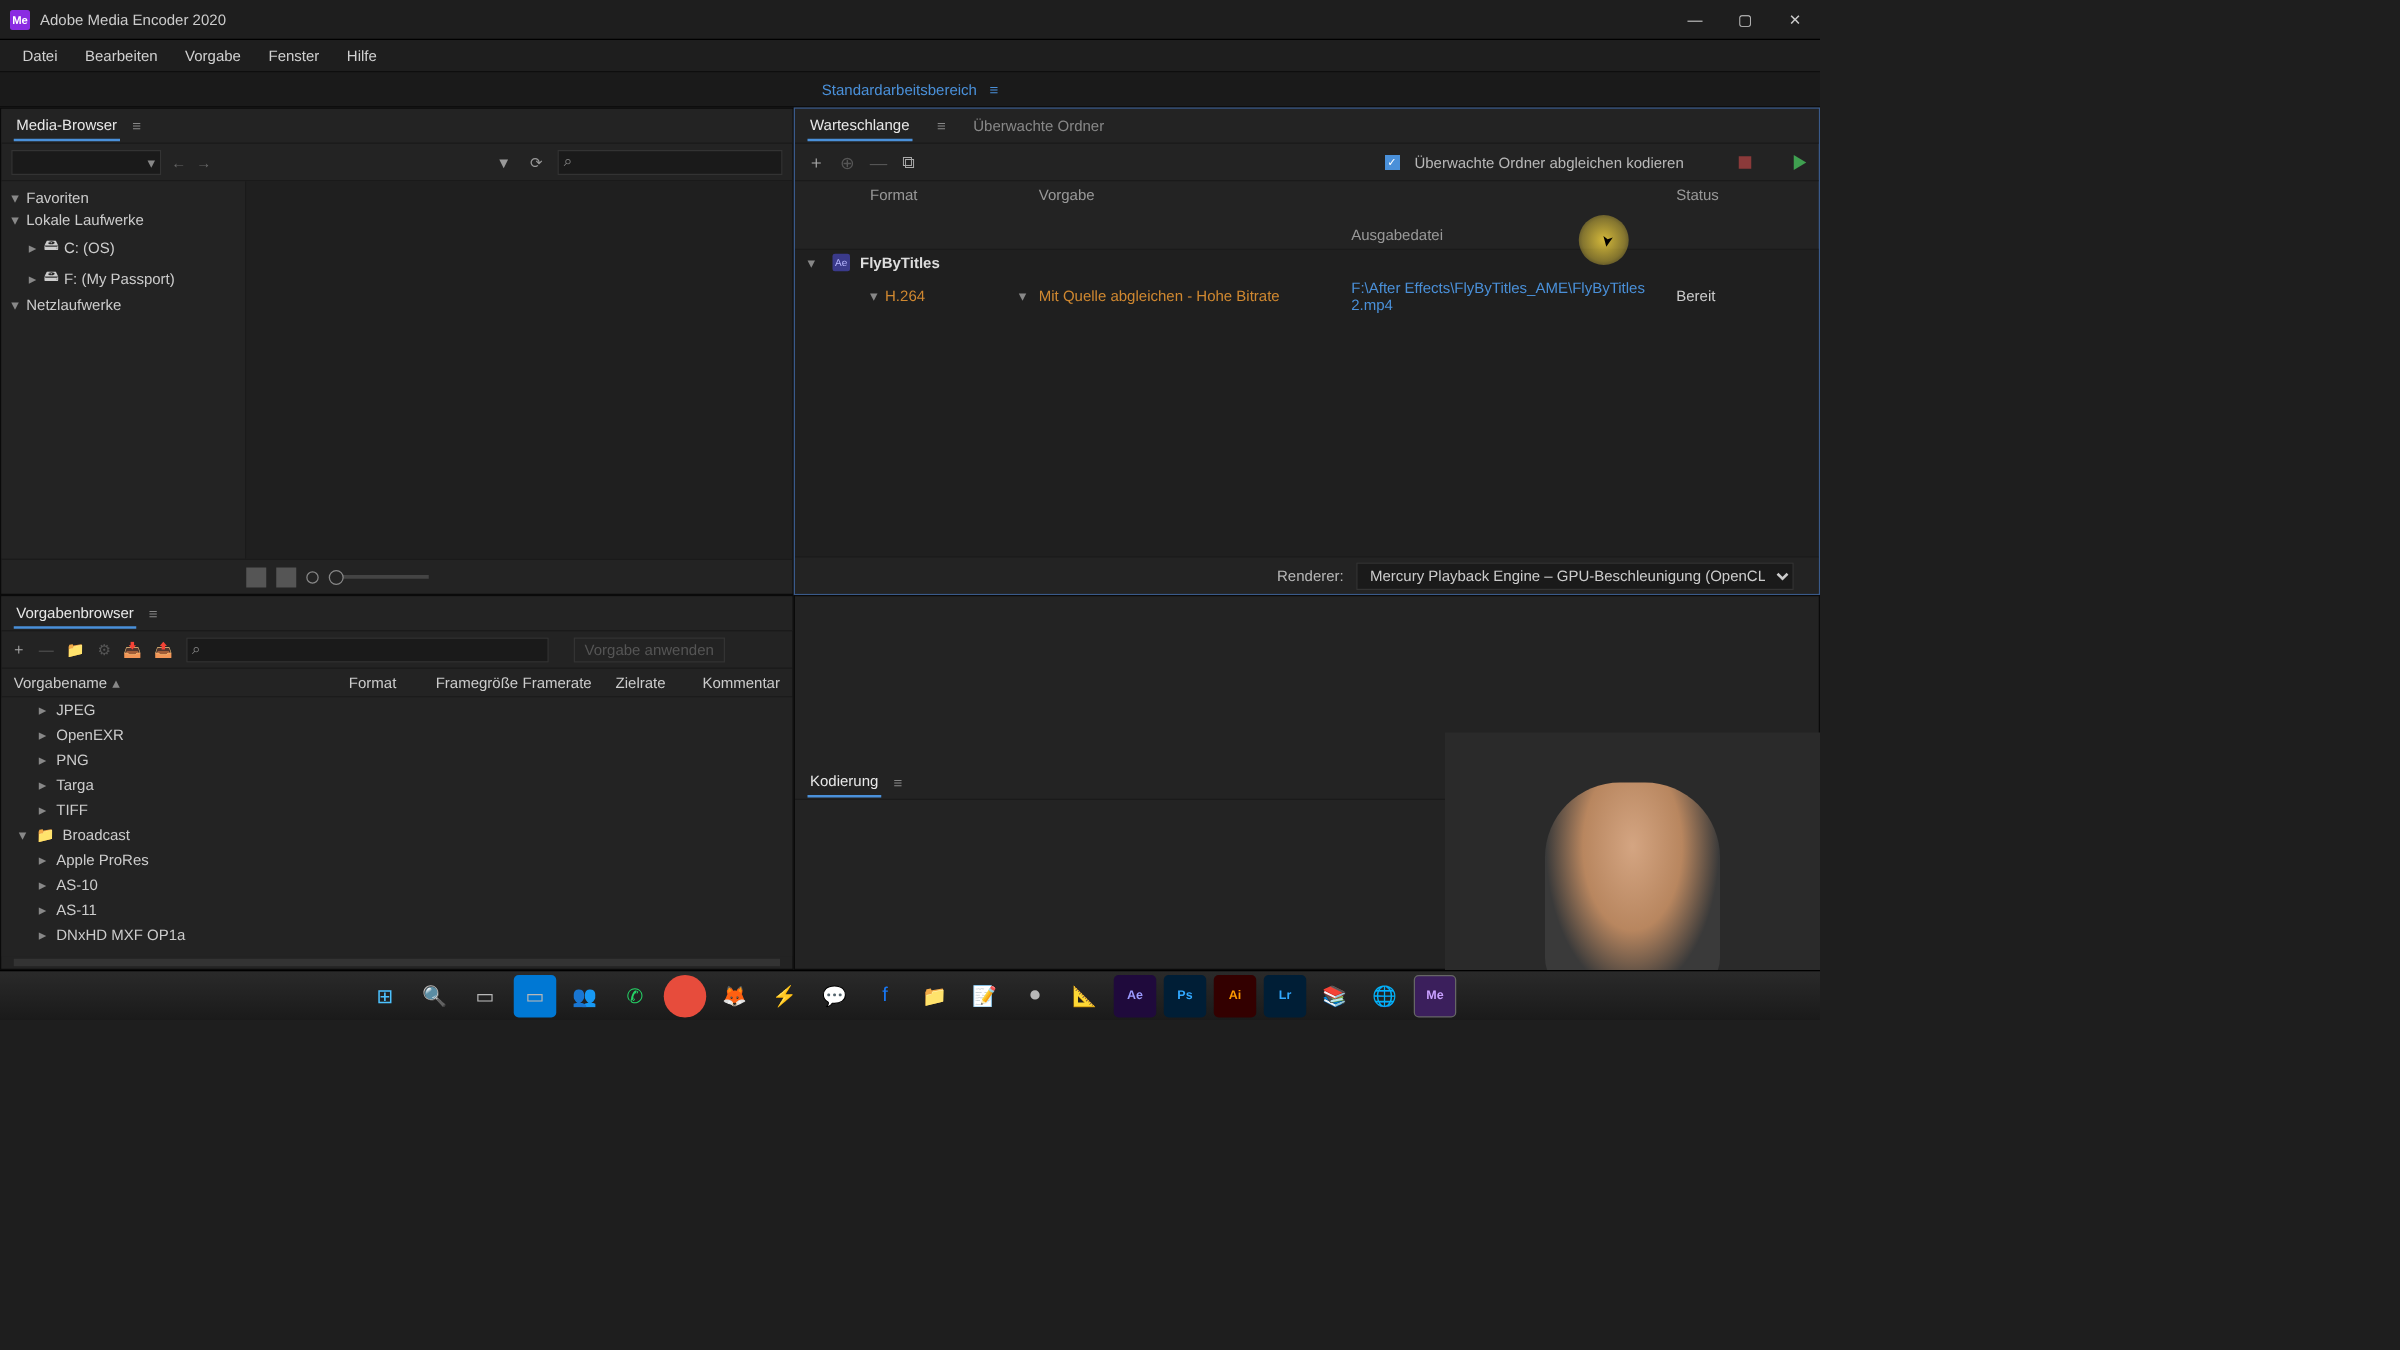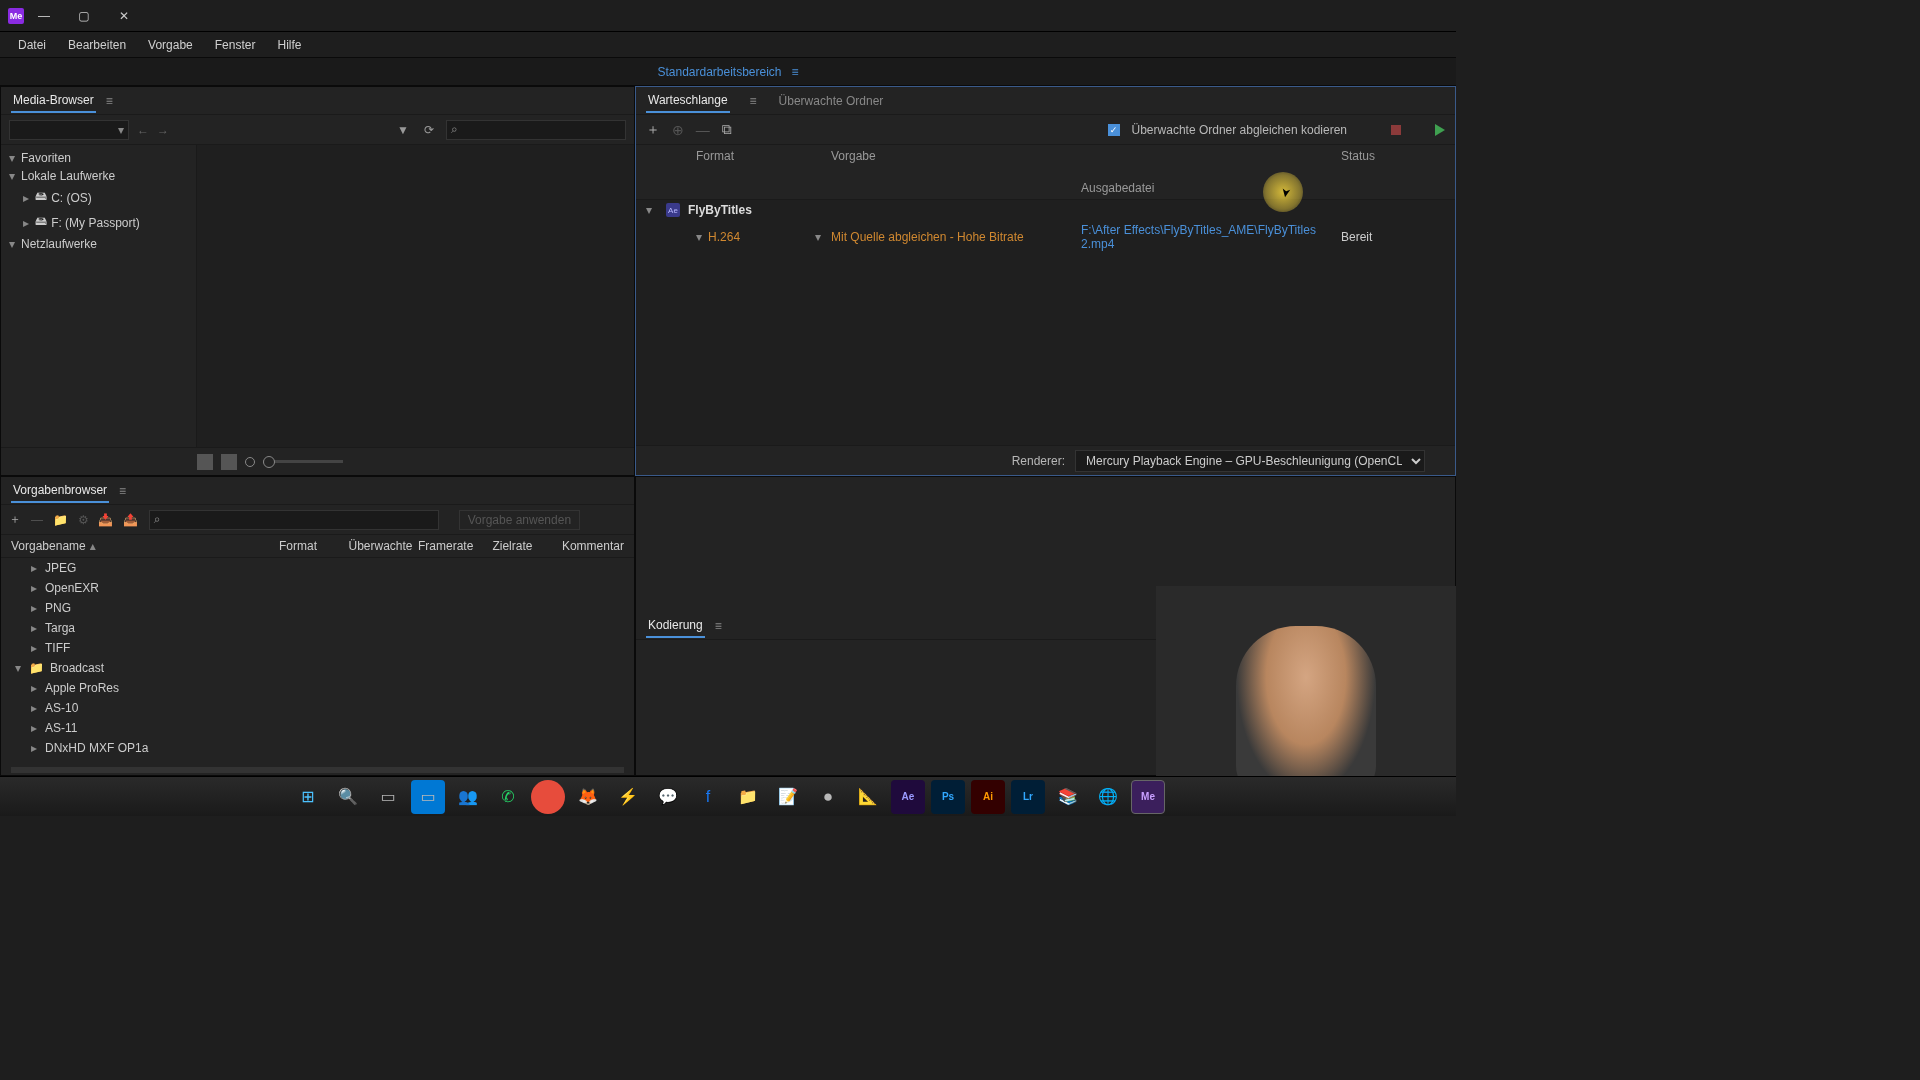--- a/index.html
+++ b/index.html
@@ -75,21 +75,21 @@
 .queue-row-comp .twisty { color: #888; width: 12px; }
 .queue-row-comp .ae-badge { width: 14px; height: 14px; background: #3a3a8b; border-radius: 2px; display:flex; align-items:center; justify-content:center; font-size:8px; color:#b8b8ff; }
 .queue-row-output { display: flex; align-items: center; padding: 3px 10px 3px 60px; gap: 0; }
 .queue-row-output .col-format { width: 135px; color: #d08830; display:flex; align-items:center; gap:6px; }
 .queue-row-output .col-format .twisty { color: #888; }
 .queue-row-output .col-format .dd { color: #888; margin-left:auto; margin-right:10px; }
 .queue-row-output .col-preset { width: 250px; color: #d08830; }
 .queue-row-output .col-output { width: 260px; color: #4a90d9; }
 .queue-row-output .col-status { color: #ccc; }
 
-.queue-footer { height: 30px; display: flex; align-items: center; justify-content: flex-end; padding: 0 30px; gap: 10px; border-top: 1px solid #1a1a1a; background: #232323; }
+.queue-footer { height: 30px; display: flex; align-items: center; justify-content: flex-end; padding: 0 20px; gap: 10px; border-top: 1px solid #1a1a1a; background: #232323; }
 .queue-footer select { background: #1a1a1a; color: #ccc; border: 1px solid #333; padding: 2px 6px; width: 350px; }
 
 
 .pb-toolbar { height: 30px; display: flex; align-items: center; padding: 0 8px; gap: 10px; border-bottom: 1px solid #1a1a1a; }
 .pb-toolbar .icon-btn { color: #aaa; cursor: pointer; }
 .pb-toolbar .icon-btn.disabled { color: #555; }
 .pb-toolbar .search-box { width: 290px; height: 20px; background: #1a1a1a; border: 1px solid #333; padding-left: 20px; position: relative; }
 .pb-toolbar .search-box::before { content: '⌕'; position: absolute; left: 4px; top: 1px; color: #888; }
 .pb-toolbar .apply-btn { color: #555; padding: 2px 8px; border: 1px solid #333; }
 
@@ -126,20 +126,21 @@
 .camera-overlay .person { width: 140px; height: 170px; background: radial-gradient(ellipse at 50% 30%, #d4a582 0%, #b8865f 40%, #3a3a3a 70%); border-radius: 60px 60px 30px 30px; position: relative; top: 30px; }
 
 
 .queue-panel { border: 1px solid #3a5a8a; }
 </style>
 </head>
 <body>
 
 <div class="titlebar">
   <div class="app-icon">Me</div>
+  <div class="title">Adobe Media Encoder 2020</div>
   <div class="win-controls">
     <div class="win-btn">—</div>
     <div class="win-btn">▢</div>
     <div class="win-btn">✕</div>
   </div>
 </div>
 
 <div class="menubar">
   <div class="menu-item">Datei</div>
   <div class="menu-item">Bearbeiten</div>
@@ -271,21 +272,21 @@
       <div class="search-box"></div>
       <div class="spacer"></div>
       <div class="apply-btn">Vorgabe anwenden</div>
     </div>
     <div class="pb-headers">
       <div class="c1">
           <span>Vorgabename</span>
           <span style="color:#888;">▴</span>
         </div>
       <div class="c2">Format</div>
-      <div class="c3">Überwachte</div>
+      <div class="c3">Framegröße</div>
       <div class="c4">Framerate</div>
       <div class="c5">Zielrate</div>
       <div class="c6">Kommentar</div>
     </div>
     <div class="pb-body">
       <div class="pb-item level-1">
           <span class="twisty">▸</span>
           <span>JPEG</span>
         </div>
       <div class="pb-item level-1">

